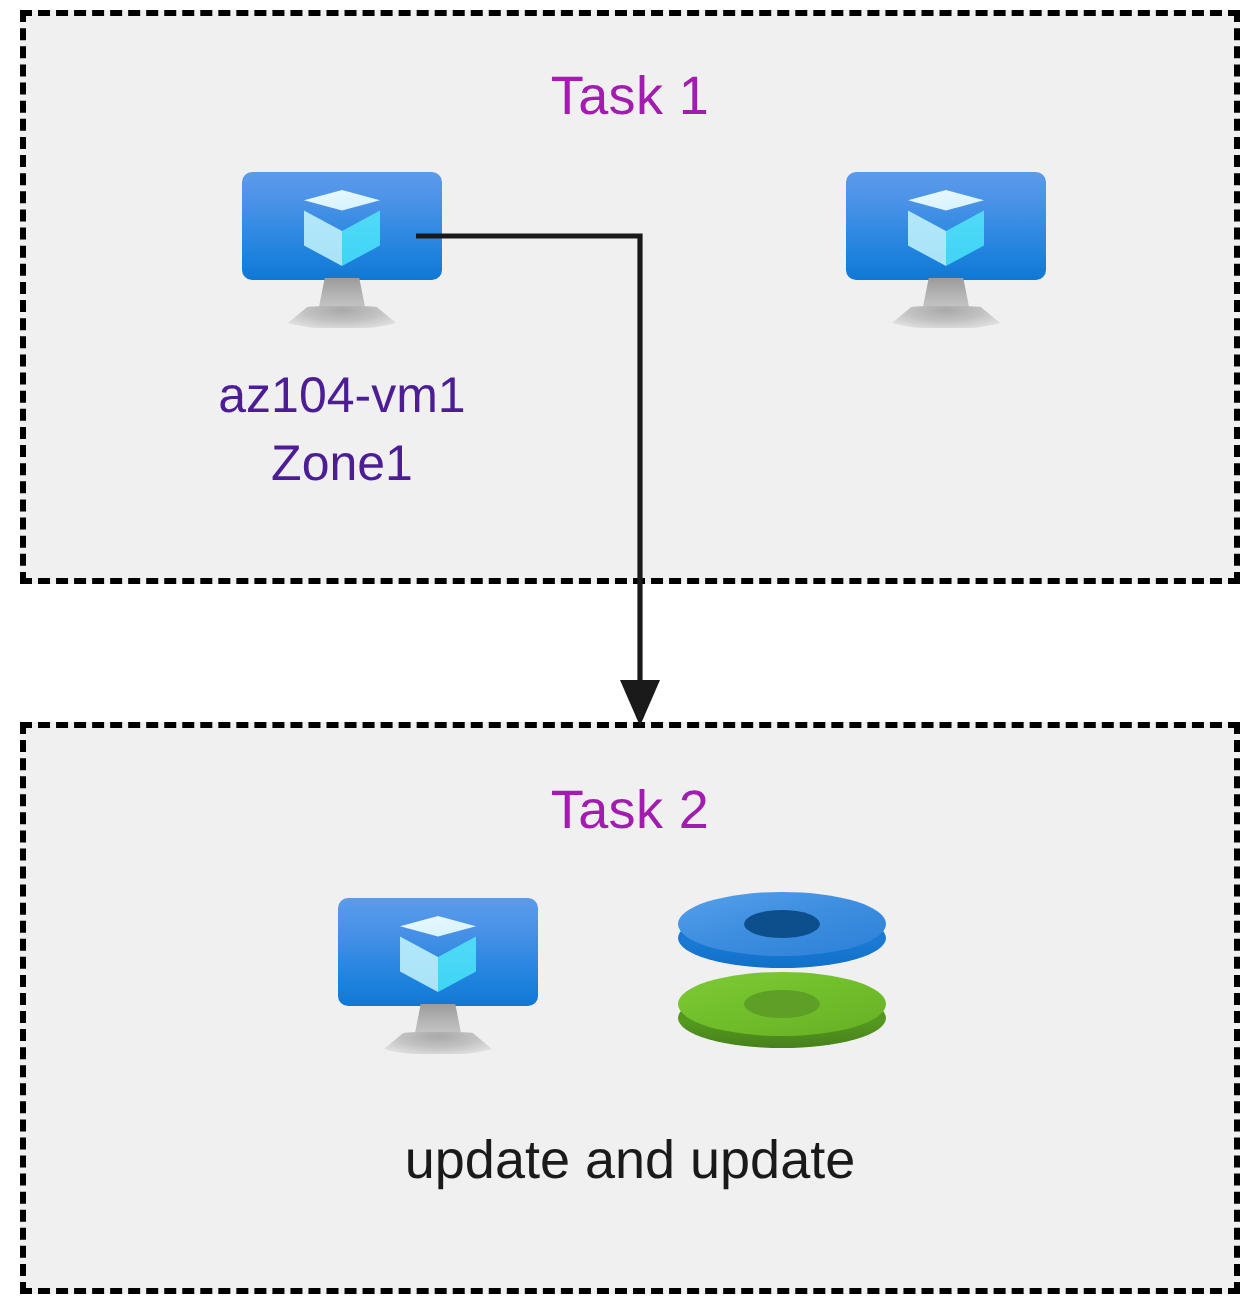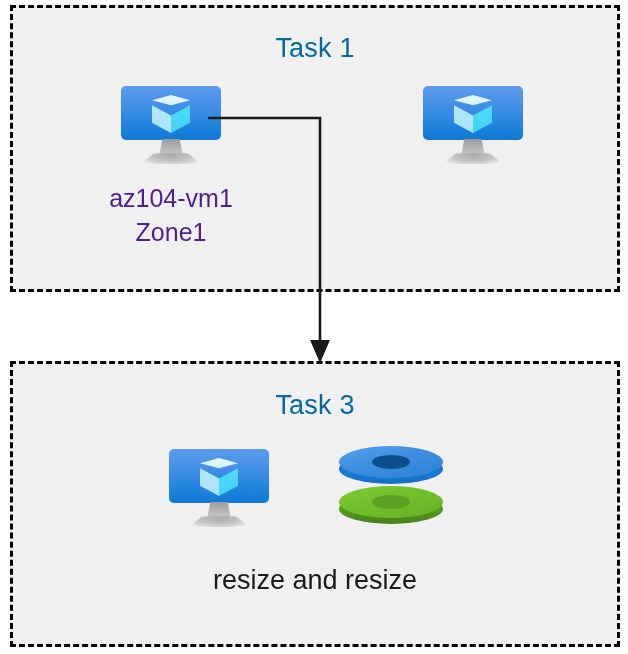--- a/index.html
+++ b/index.html
@@ -23,21 +23,21 @@
     border: 3px dashed #000000;
   }
   #task1-box { left: 10px;  top: 5px;   width: 610px; height: 287px; }
   #task2-box { left: 10px;  top: 361px; width: 610px; height: 286px; }
 
   .task-title {
     position: absolute;
     left: 0;
     right: 0;
     text-align: center;
-    color: #0369a1;
+    color: #a21caf;
     font-size: 27px;
     line-height: 1;
     letter-spacing: .2px;
   }
   #task1-title { top: 27px; }
   #task2-title { top: 28px; }
 
   
   .vm-icon {
     position: absolute;
@@ -209,21 +209,21 @@
       </div>
     </div>
     <div class="vm-neck"></div>
     <div class="vm-base"></div>
   </div>
 
 </div>
 
 <div id="task2-box" class="task-box">
 
-  <div id="task2-title" class="task-title">Task 3</div>
+  <div id="task2-title" class="task-title">Task 2</div>
 
   <div class="vm-icon" style="left:156px; top:85px;">
     <div class="vm-screen">
       <div class="vm-cube">
         <div class="cube-top"></div>
         <div class="cube-left"></div>
         <div class="cube-right"></div>
       </div>
     </div>
     <div class="vm-neck"></div>
@@ -236,19 +236,19 @@
       <div class="disc-top"></div>
       <div class="disc-hole"></div>
     </div>
     <div id="disc-green" class="disc">
       <div class="disc-side"></div>
       <div class="disc-top"></div>
       <div class="disc-hole"></div>
     </div>
   </div>
 
-  <div id="task2-caption" style="top:203px;">resize and resize</div>
+  <div id="task2-caption" style="top:203px;">update and update</div>
 </div>
 
 <svg id="connector" viewBox="0 0 628 654">
   <path d="M 208 118 L 320 118 L 320 347" fill="none" stroke="#1a1a1a" stroke-width="2.6"></path>
   <polygon points="320,363 310,340 330,340" fill="#1a1a1a"></polygon>
 </svg>
 
 </body></html>

